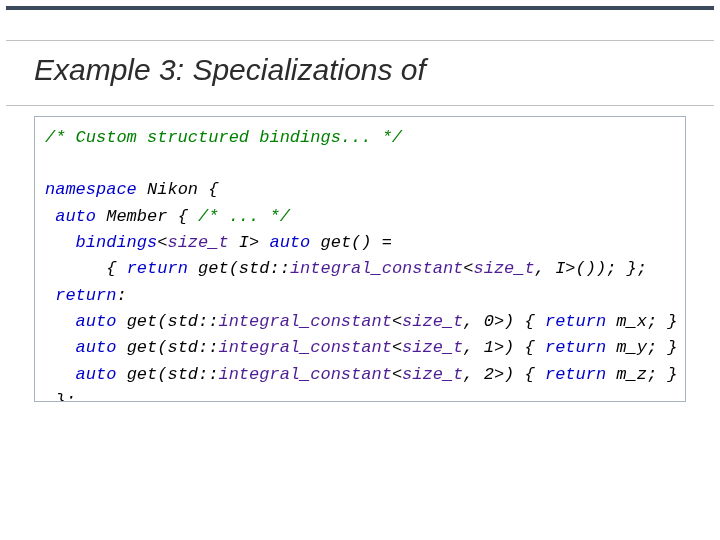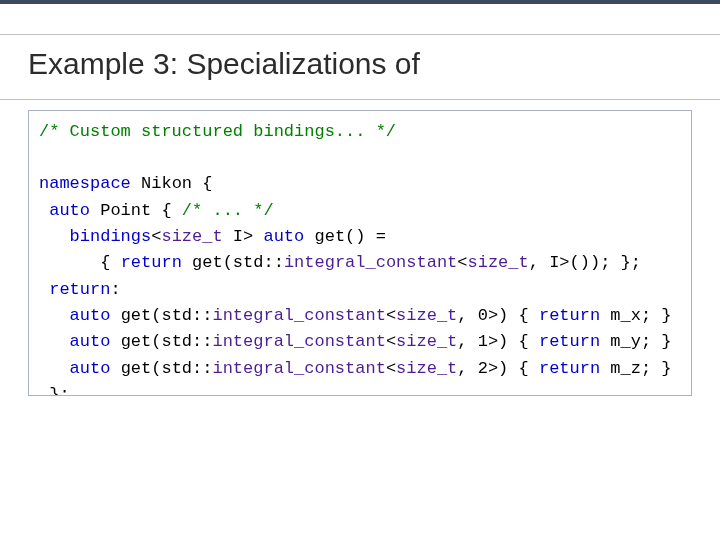--- a/index.html
+++ b/index.html
@@ -1,17 +1,17 @@
 <!DOCTYPE html>
 <html><head>
 <meta charset="utf-8">
 <style>
   * { margin: 0; padding: 0; box-sizing: border-box; }
   html, body { width: 720px; height: 540px; background: #fff; font-family: "Segoe UI", Arial, sans-serif; }
-  .slide { width: 720px; height: 540px; position: relative; padding: 0; }
+  .slide { width: 720px; height: 540px; position: relative; padding: 6px; font-style: italic; }
   .rule-top { width: 100%; height: 4px; background: #3b4a5c; }
   .rule-thin { width: 100%; height: 1px; background: #c0c0c0; margin-top: 30px; }
   .title-wrap { padding: 10px 28px 16px 28px; }
   .title { font-size: 30px; font-weight: 400; color: #2c2c2c; line-height: 1.25; }
   .title .l2 { padding-left: 86px; display: block; }
   .rule-under { height: 1px; background: #c0c0c0; margin: 0 0 10px 0; }
   .codebox {
     margin: 0 28px;
     border: 1px solid #a8b2c0;
     padding: 8px 10px;
@@ -34,21 +34,21 @@
   <div class="rule-thin"></div>
   <div class="title-wrap">
     <div class="title">
       <span>Example 3: Specializations of</span><br>
     </div>
   </div>
   <div class="rule-under"></div>
   <div class="codebox"><span class="cm">/* Custom structured bindings... */</span>
 
 <span class="kw">namespace</span> <span>Nikon</span> {
- <span class="kw">auto</span> <span>Point</span> { <span class="cm">/* ... */</span>
+ <span class="kw">auto</span> <span>Member</span> { <span class="cm">/* ... */</span>
    <span class="kw">bindings</span>&lt;<span class="ty">size_t</span> <span>I</span>&gt; <span class="kw">auto</span> <span>get</span>() =
       { <span class="kw">return</span> <span>get</span>(std::<span class="ty">integral_constant</span>&lt;<span class="ty">size_t</span>, <span>I</span>&gt;()); };
  <span class="kw">return</span>:
    <span class="kw">auto</span> <span>get</span>(std::<span class="ty">integral_constant</span>&lt;<span class="ty">size_t</span>, <span>0</span>&gt;) { <span class="kw">return</span> <span>m_x</span>; }
    <span class="kw">auto</span> <span>get</span>(std::<span class="ty">integral_constant</span>&lt;<span class="ty">size_t</span>, <span>1</span>&gt;) { <span class="kw">return</span> <span>m_y</span>; }
    <span class="kw">auto</span> <span>get</span>(std::<span class="ty">integral_constant</span>&lt;<span class="ty">size_t</span>, <span>2</span>&gt;) { <span class="kw">return</span> <span>m_z</span>; }
  };
 }</div>
 </div>
 

